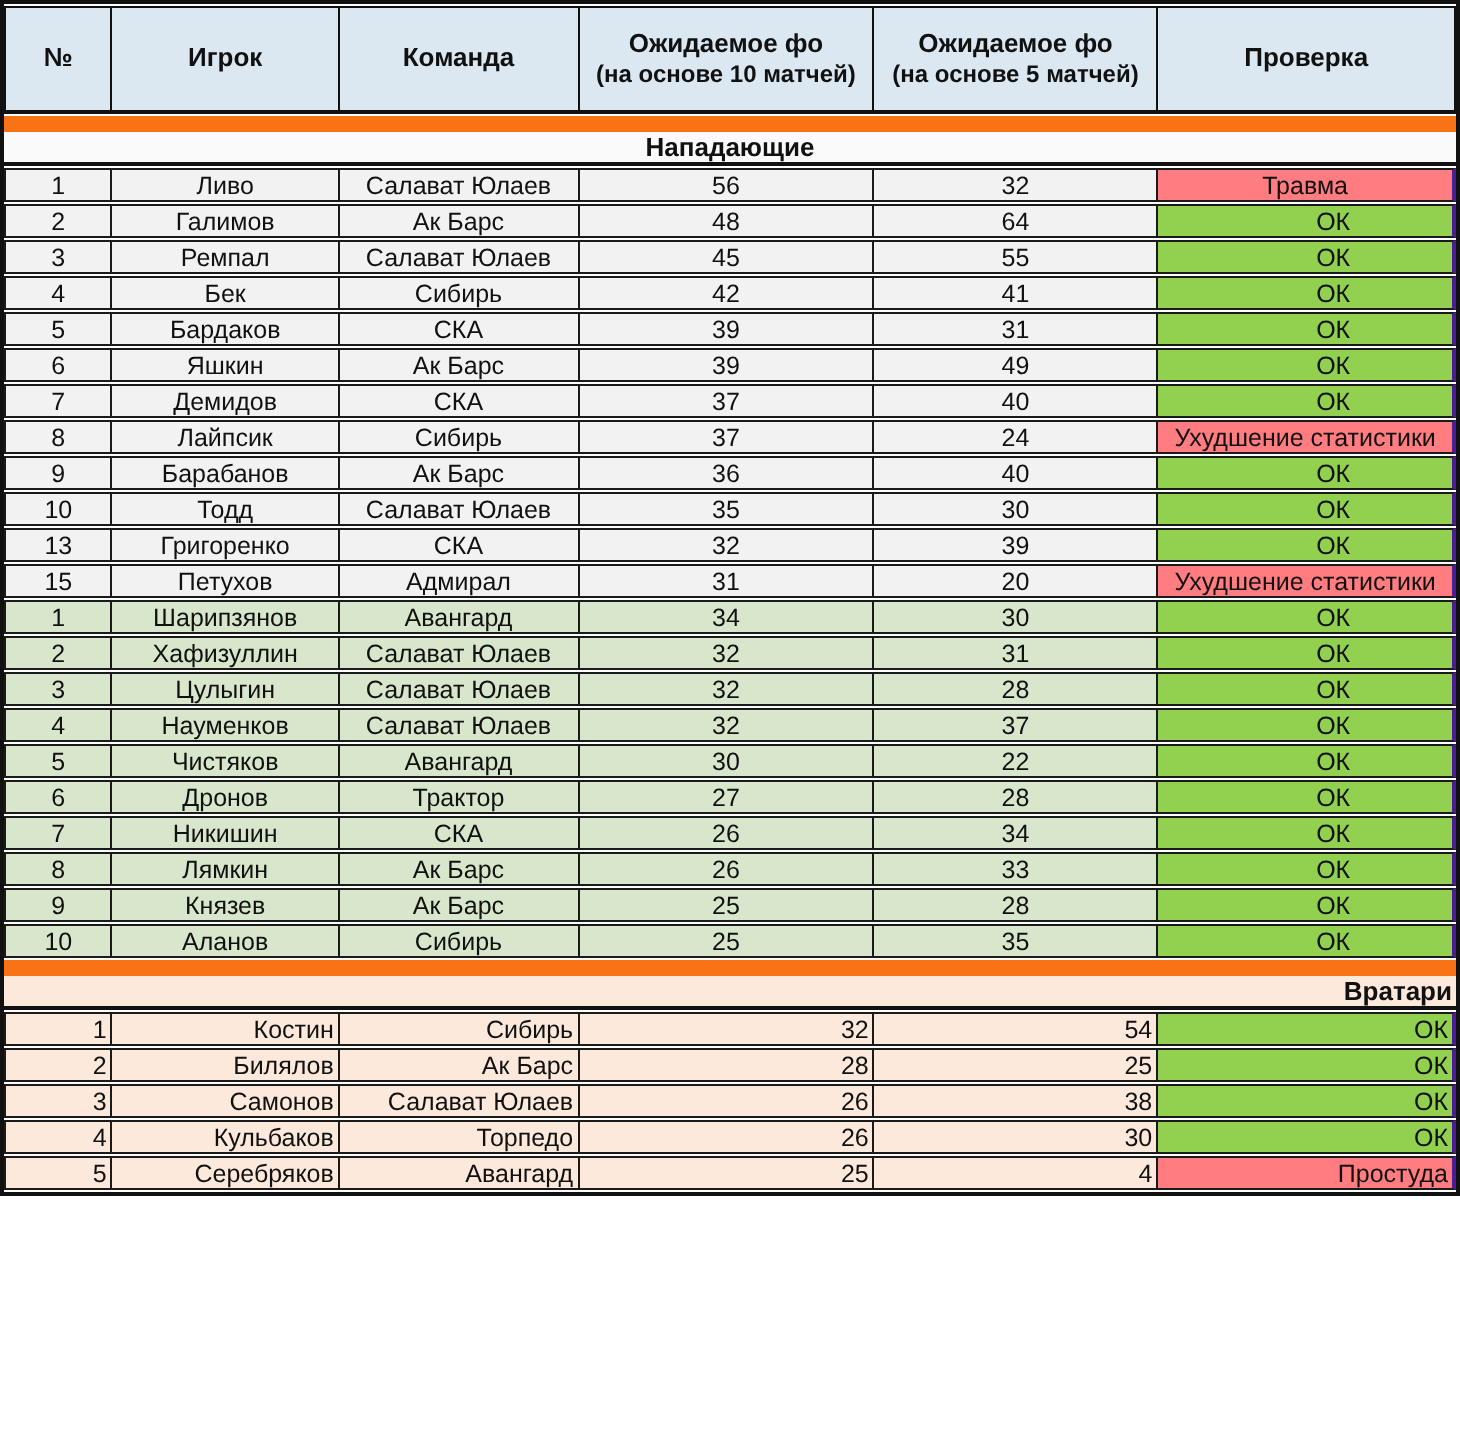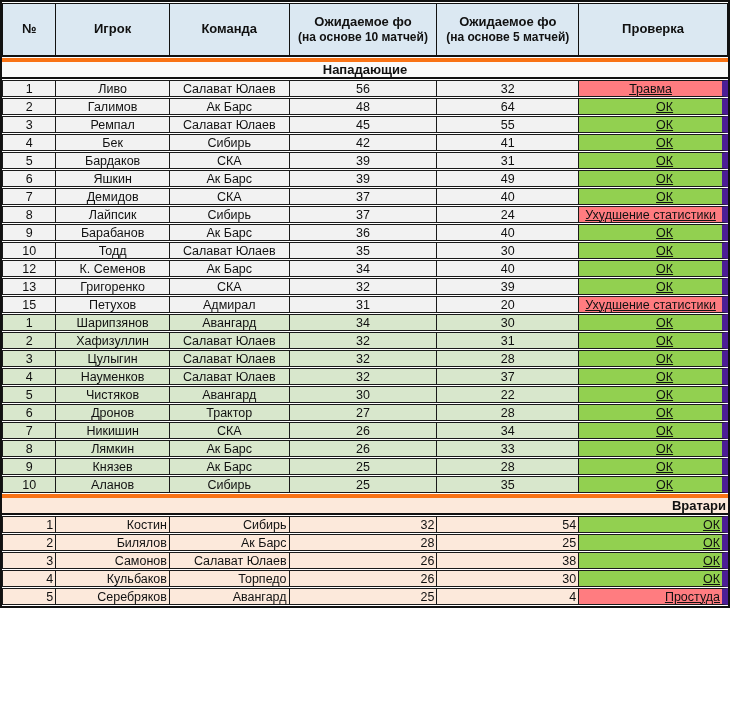--- a/index.html
+++ b/index.html
@@ -46,31 +46,31 @@
     border-bottom: 2px solid #111111;
     border-left: 1px solid #111111;
   }
   thead th:last-child { border-right: 1px solid #111111; }
   th .sub { display: block; font-size: 12px; }
 
   tr.section-row td {
     height: 18px;
     font-size: 13px;
     font-weight: bold;
-    border-top: 4px solid #f97316;
+    border-top: 8px solid #f97316;
     border-bottom: 2px solid #111111;
   }
   tr.data-row td {
     height: 17px;
     font-size: 12.5px;
     border-top: 1px solid #1a1a1a;
     border-bottom: 1px solid #1a1a1a;
     border-left: 1px solid #1a1a1a;
   }
-  tr.data-row td:last-child { border-right: 6px solid #4c1d95; text-decoration: underline; }
+  tr.data-row td:last-child { border-right: 2px solid #4c1d95; }
 
   tr.theme-forwards td  { background: var(--forwards-row, #f2f2f2); }
   tr.section-row.theme-forwards td { background: var(--forwards-section, #fafafa); }
   tr.theme-defenders td { background: var(--defenders-row, #d8e7cc); }
   tr.theme-goalies td   { background: var(--goalies-row, #fce9db); text-align: right; }
 
   tr.data-row td.status-ok  { background: var(--status-ok, #92d050); padding-left: 30px; }
   tr.data-row td.status-bad { background: var(--status-bad, #ff7c80); }
 </style>
 </head>
@@ -188,28 +188,20 @@
         </tr>
         <tr class="data-row theme-forwards">
           <td>10</td>
           <td>Тодд</td>
           <td>Салават Юлаев</td>
           <td>35</td>
           <td>30</td>
           <td class="status-ok">ОК</td>
         </tr>
         <tr class="data-row theme-forwards">
-          <td>12</td>
-          <td>К. Семенов</td>
-          <td>Ак Барс</td>
-          <td>34</td>
-          <td>40</td>
-          <td class="status-ok">ОК</td>
-        </tr>
-        <tr class="data-row theme-forwards">
           <td>13</td>
           <td>Григоренко</td>
           <td>СКА</td>
           <td>32</td>
           <td>39</td>
           <td class="status-ok">ОК</td>
         </tr>
         <tr class="data-row theme-forwards">
           <td>15</td>
           <td>Петухов</td>

